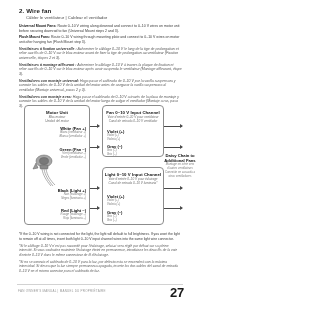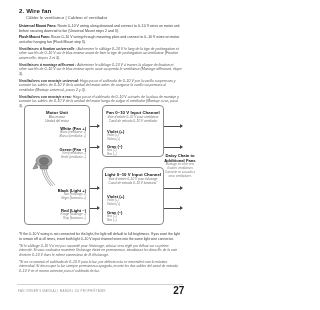--- a/index.html
+++ b/index.html
@@ -82,21 +82,21 @@
   .fn.alt{color:#5a5a5a;font-style:italic;}
 
   
   .footer-rule{position:absolute;left:17px;top:284px;width:166px;height:0.5px;background:#d2d2d2;}
   .footer-txt{
     position:absolute;left:18px;top:289px;
     font-size:3px;color:#9a9a9a;letter-spacing:.25px;line-height:5px;
   }
   .pageno{
     position:absolute;right:16px;top:285px;
-    font-size:10px;font-weight:bold;color:#1a1a1a;letter-spacing:-.2px;
+    font-size:13px;font-weight:bold;color:#1a1a1a;letter-spacing:-.2px;
   }
 </style>
 </head>
 <body>
 
 <div class="page">
 
   <div class="heading">
     <div class="h-title">2. Wire fan</div>
     <div class="h-sub">Câbler le ventilateur  |  Cablear el ventilador</div>

